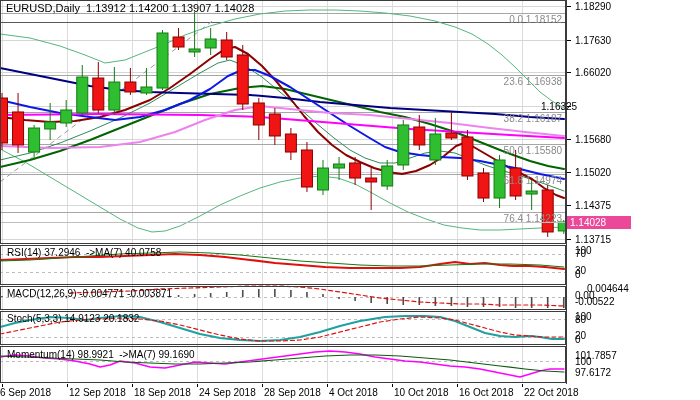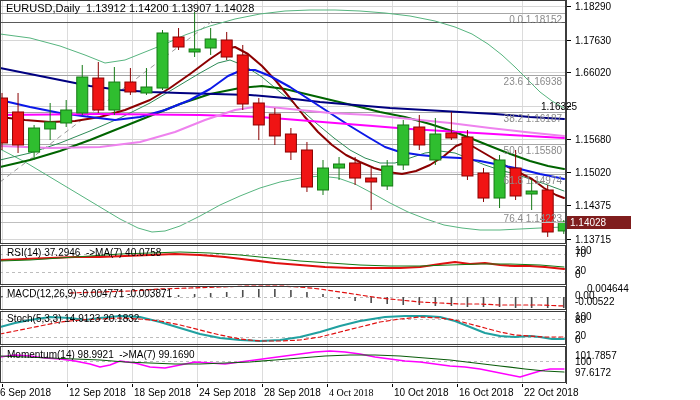--- a/index.html
+++ b/index.html
@@ -4,21 +4,21 @@
 <style>
   html,body{margin:0;padding:0;background:#fff;}
   #wrap{position:relative;width:700px;height:400px;background:#fff;overflow:hidden;
         font-family:"Liberation Sans",sans-serif;}
   svg{position:absolute;left:0;top:0;}
   .lbl{position:absolute;font-size:10px;line-height:11px;color:#000;white-space:pre;}
   .fiblbl{color:#8a8a8a;margin-top:13px;}
   .paramlbl{color:#000;}
   .axislbl{color:#000;}
   .datelbl{color:#000;}
-  .badge{position:absolute;background:#7f1d1d;color:#fff;font-size:10px;line-height:13px;
+  .badge{position:absolute;background:#ec4899;color:#fff;font-size:10px;line-height:13px;
          padding:0 3px;white-space:pre;}
   #title{position:absolute;left:6px;top:2px;font-size:11px;color:#000;white-space:pre;}
 </style>
 </head>
 <body>
 
 <div id="wrap">
   <svg id="cv" width="700" height="400">
       <line x1="2.5" y1="1" x2="2.5" y2="383" stroke="#dcdcdc"></line>
       <line x1="67.5" y1="1" x2="67.5" y2="383" stroke="#dcdcdc"></line>
@@ -237,18 +237,18 @@
       <div class="lbl axislbl" style="left: 575px; top: 330px;">20</div>
       <div class="lbl axislbl" style="left: 575px; top: 334px;">0</div>
       <div class="lbl axislbl" style="left: 575px; top: 350px;">101.7857</div>
       <div class="lbl axislbl" style="left: 575px; top: 356px;">100</div>
       <div class="lbl axislbl" style="left: 575px; top: 367px;">97.6172</div>
       <div class="lbl datelbl" style="left: 0px; top: 387px;">6 Sep 2018</div>
       <div class="lbl datelbl" style="left: 69px; top: 387px;">12 Sep 2018</div>
       <div class="lbl datelbl" style="left: 134px; top: 387px;">18 Sep 2018</div>
       <div class="lbl datelbl" style="left: 199px; top: 387px;">24 Sep 2018</div>
       <div class="lbl datelbl" style="left: 264px; top: 387px;">28 Sep 2018</div>
-      <div class="lbl datelbl" style="left: 329px; top: 387px; font-family: Liberation Serif, serif;">4 Oct 2018</div>
+      <div class="lbl datelbl" style="left: 329px; top: 387px;">4 Oct 2018</div>
       <div class="lbl datelbl" style="left: 394px; top: 387px;">10 Oct 2018</div>
       <div class="lbl datelbl" style="left: 459px; top: 387px;">16 Oct 2018</div>
       <div class="lbl datelbl" style="left: 524px; top: 387px;">22 Oct 2018</div>
     </div>
 </div>
 
 </body></html>

